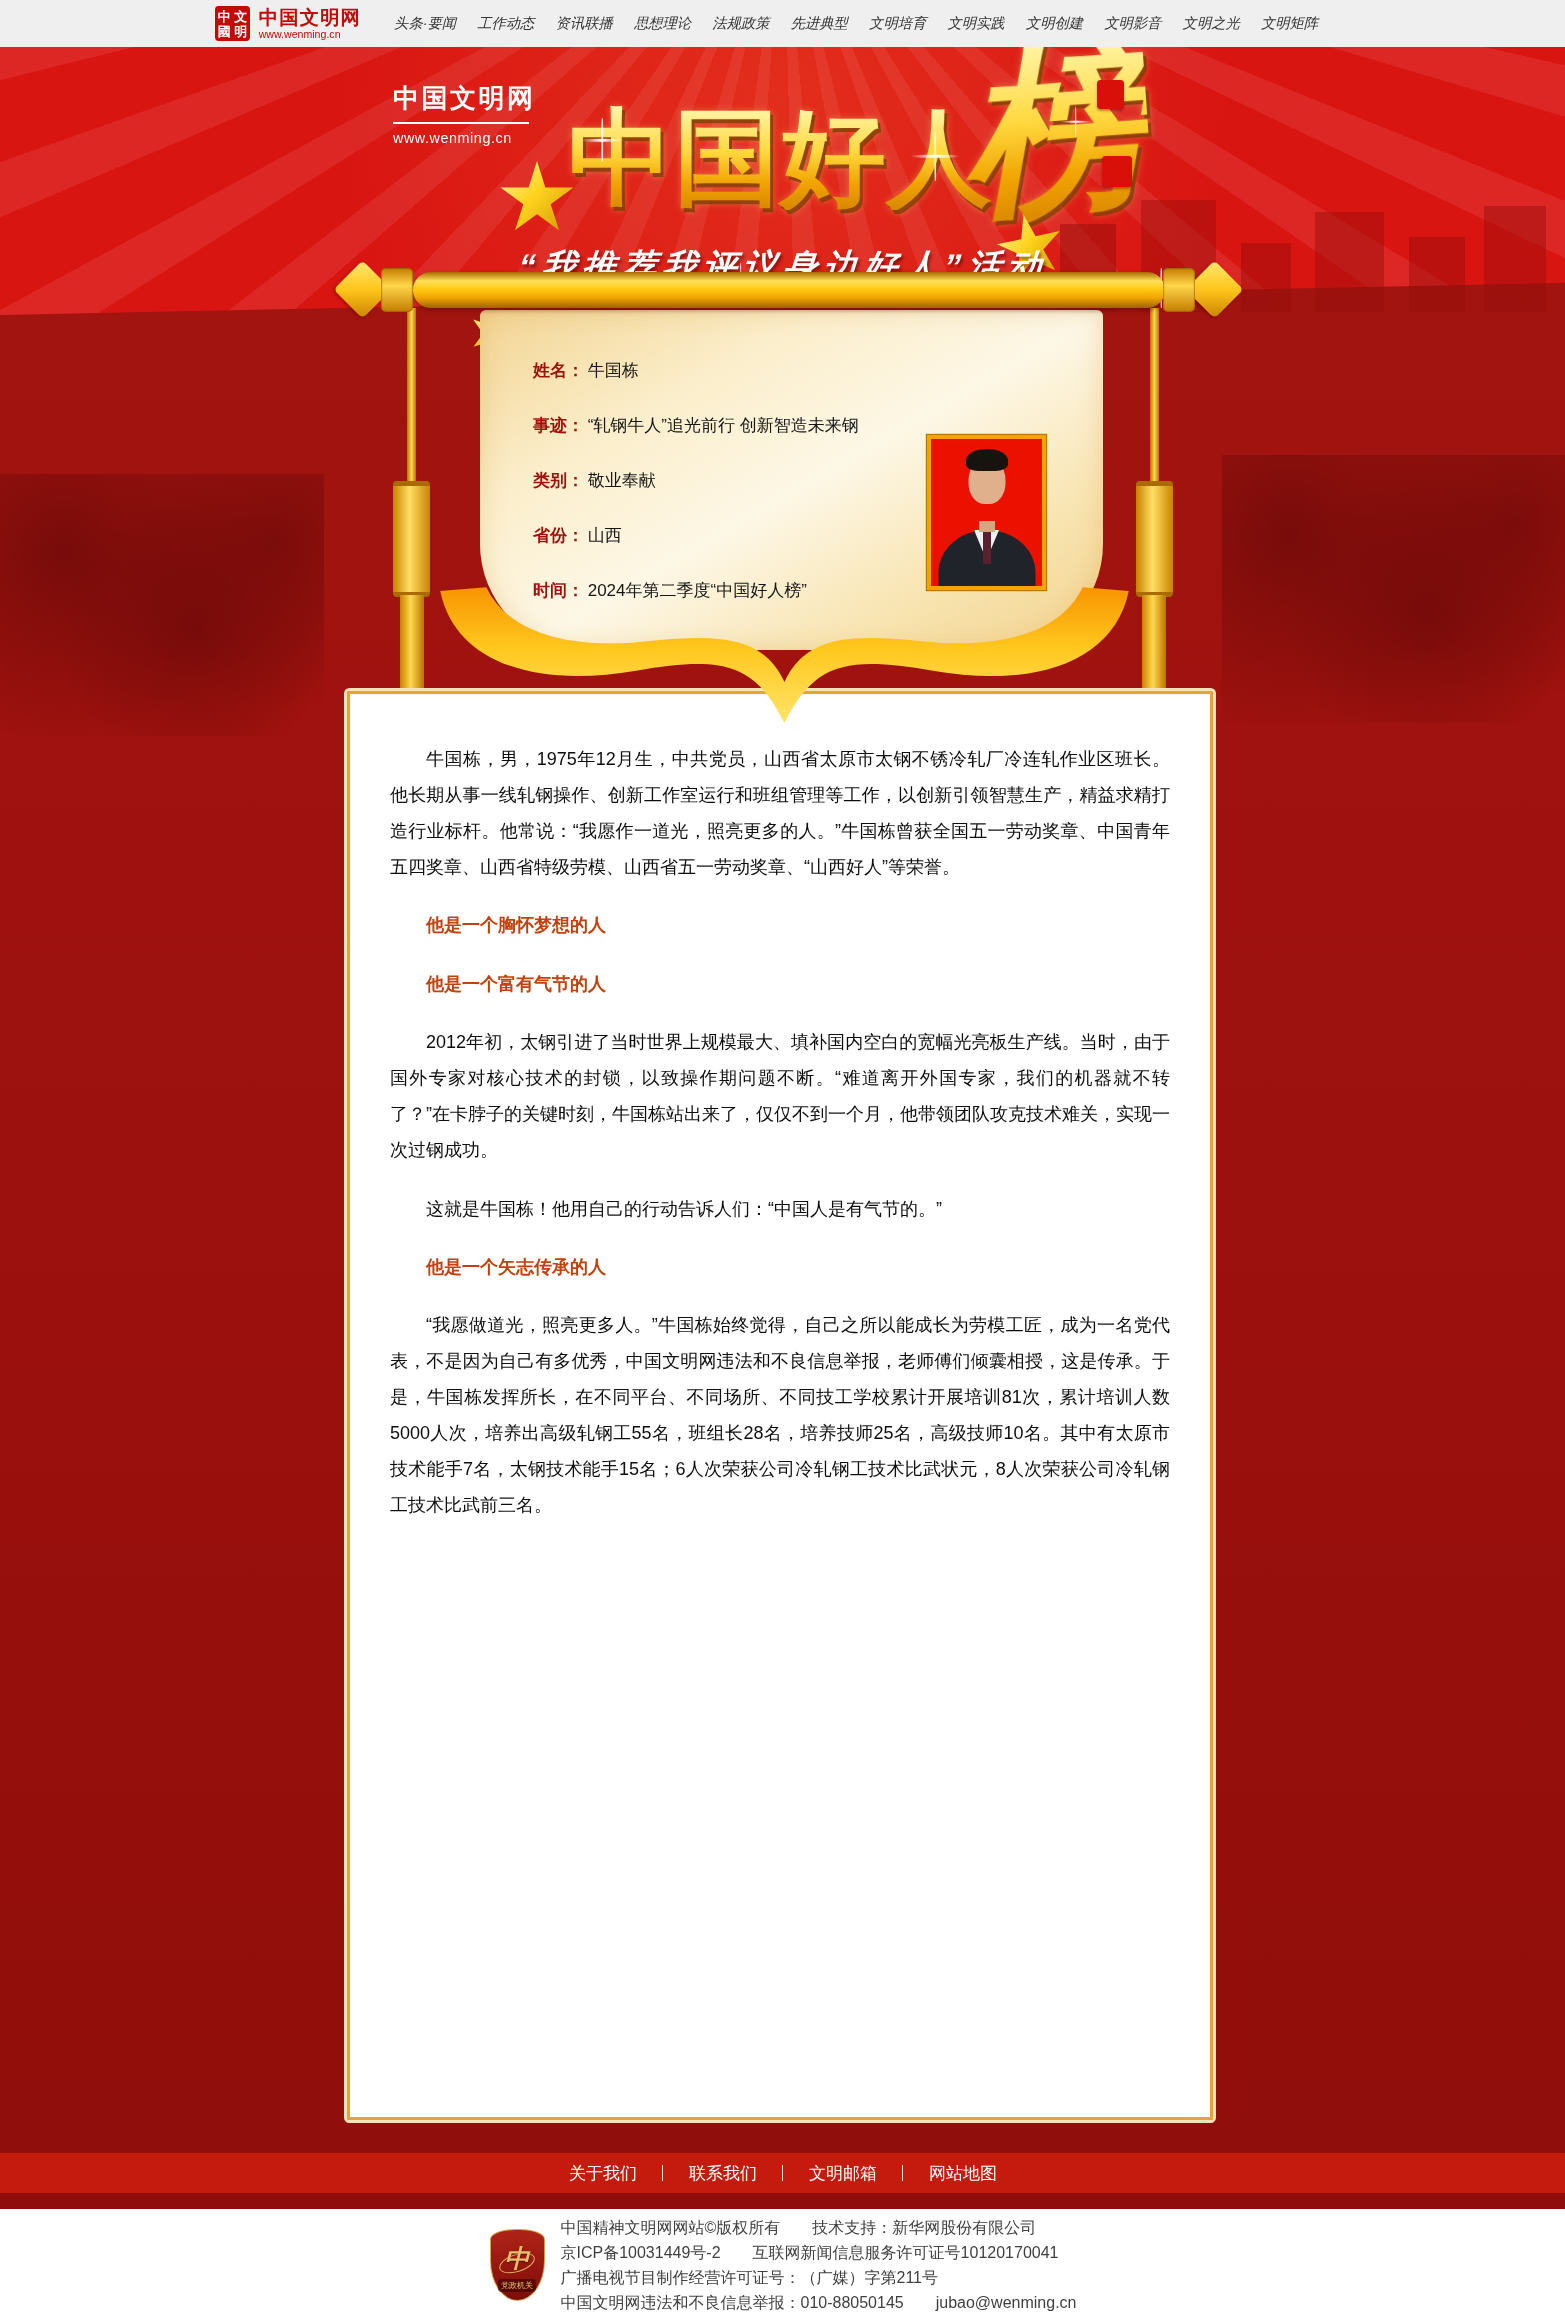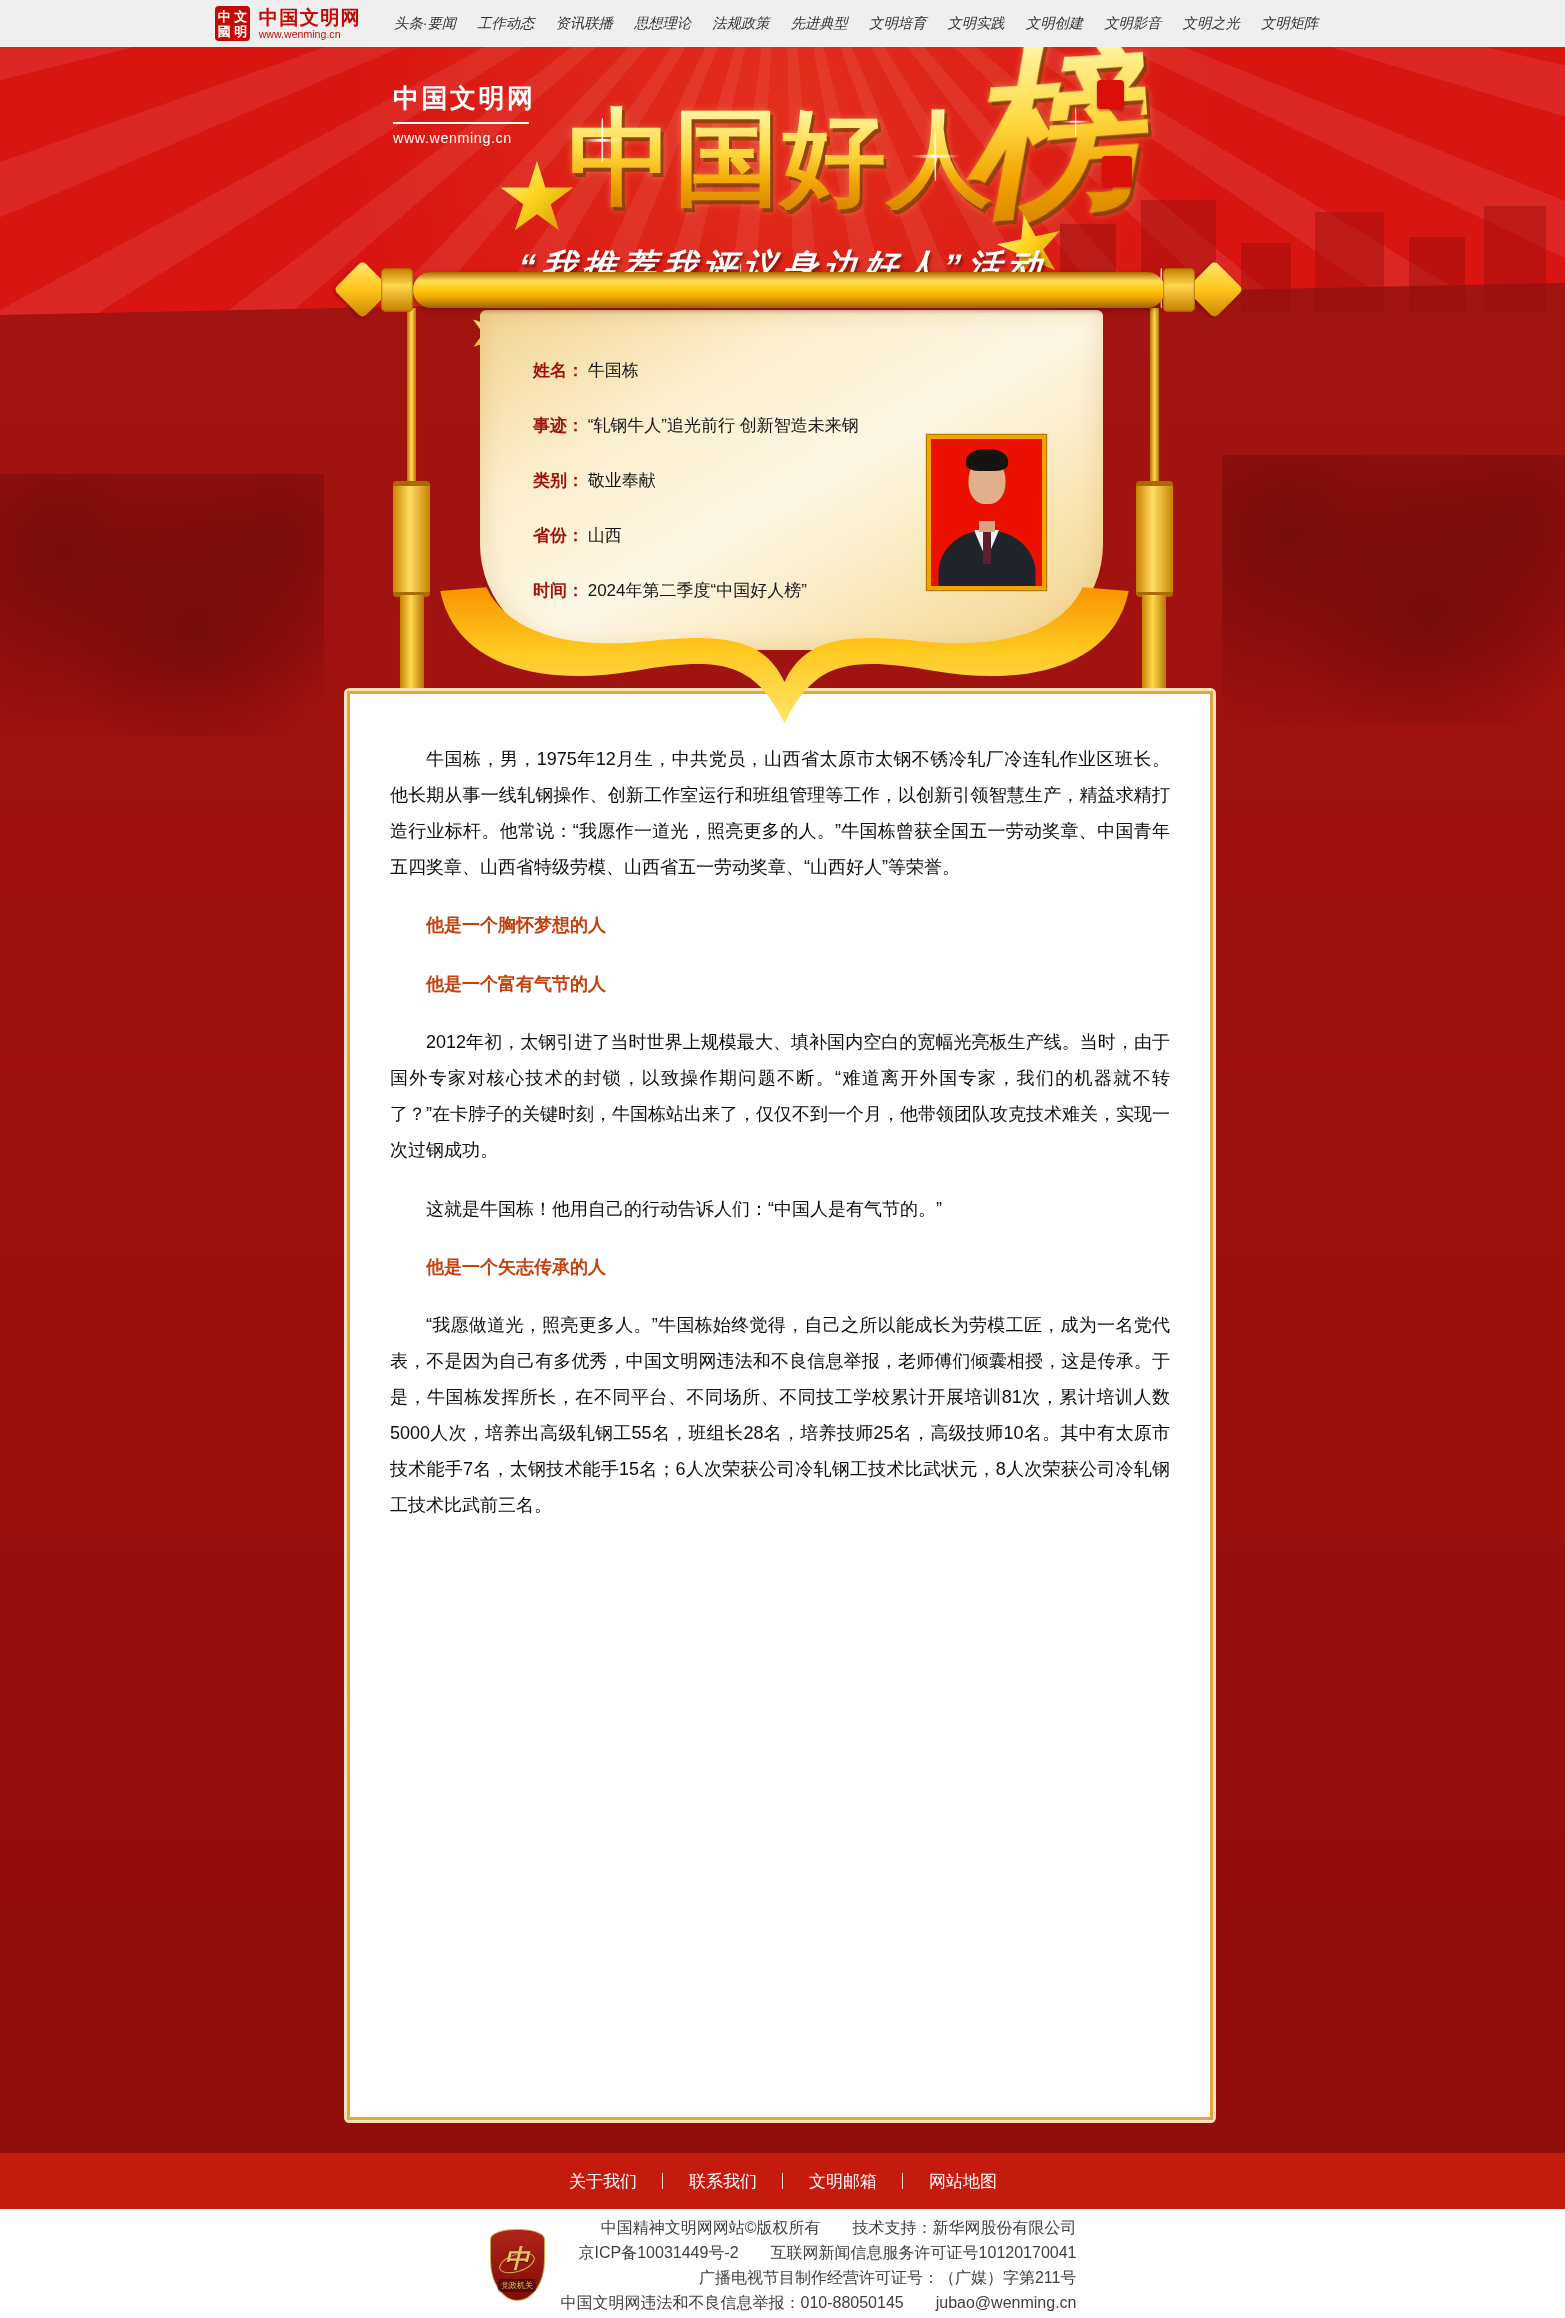--- a/index.html
+++ b/index.html
@@ -90,30 +90,30 @@
   .ph-neck{position:absolute;left:50%;bottom:54px;transform:translateX(-50%);width:16px;height:11.2px;background:#d8a57f;}
   .ph-head{position:absolute;left:50%;top:17.5px;transform:translateX(-50%);width:37px;height:47px;background:#e0b08c;border-radius:50% 50% 44% 44%;}
   .ph-hair{position:absolute;left:50%;top:10px;transform:translateX(-50%);width:42px;height:22.4px;background:#17130f;border-radius:50% 50% 30% 30%;}
 
   
   .card{position:absolute;left:347px;top:691px;width:866px;height:1429px;z-index:5;background:#fff;border:3.7px solid #e9a23b;outline:3.7px solid #f6e3ba;border-radius:2.5px;box-sizing:border-box;padding:47px 40px 18.7px;overflow:hidden;}
   .blk{font-size:18px;line-height:36px;color:#0d0d0d;text-align:justify;text-indent:2em;margin:0 0 22.4px;}
   .blk-h{color:#c2410c;font-weight:bold;}
 
   
-  .links-bar{position:absolute;left:0;top:2153px;width:1566px;height:56px;background:#c41b0e;z-index:8;display:flex;align-items:center;justify-content:center;}
+  .links-bar{position:absolute;left:0;top:2153px;width:1566px;height:40px;background:#c41b0e;z-index:8;display:flex;align-items:center;justify-content:center;}
   .links{display:flex;list-style:none;margin:0;padding:0;align-items:center;}
   .link-item{color:#fff;font-size:17px;padding:0 26px;cursor:pointer;position:relative;white-space:nowrap;}
   .link-item:not(:last-child)::after{content:"";position:absolute;right:0;top:50%;transform:translateY(-50%);width:1.2px;height:16px;background:rgba(255,255,255,.85);}
   .footer{position:absolute;left:0;top:2210px;width:1566px;height:109px;background:#fff;z-index:8;display:flex;align-items:center;justify-content:center;}
   .badge{width:55px;height:72px;position:relative;background:linear-gradient(180deg,#b02317 0%,#7e0d08 100%);border:1.9px solid #cfa654;border-radius:46% 46% 50% 50%/14% 14% 56% 56%;box-sizing:border-box;flex:0 0 auto;}
   .badge .emb{position:absolute;left:50%;top:16px;transform:translateX(-50%);color:#e8c06a;font-size:25px;font-weight:bold;font-style:italic;line-height:1;text-shadow:0 0.6px 1.2px rgba(0,0,0,.5);}
   .badge .ring{position:absolute;left:50%;top:24px;transform:translateX(-50%) rotate(-18deg);width:35px;height:16px;border:1.9px solid rgba(232,192,106,.9);border-radius:50%;}
   .badge .bd-txt{position:absolute;left:50%;bottom:7.5px;transform:translateX(-50%);background:rgba(60,5,3,.65);color:#e8c06a;font-size:8px;padding:1.2px 3.1px;border-radius:3.7px;white-space:nowrap;}
-  .f-lines{margin-left:16px;text-align:right;}
+  .f-lines{margin-left:16px;}
   .f-line{font-size:16px;color:#3f3f3f;line-height:25px;white-space:pre;}
 </style>
 </head>
 <body>
 
 <div id="page">
 
   <div class="topbar">
     <div class="seal">
 

